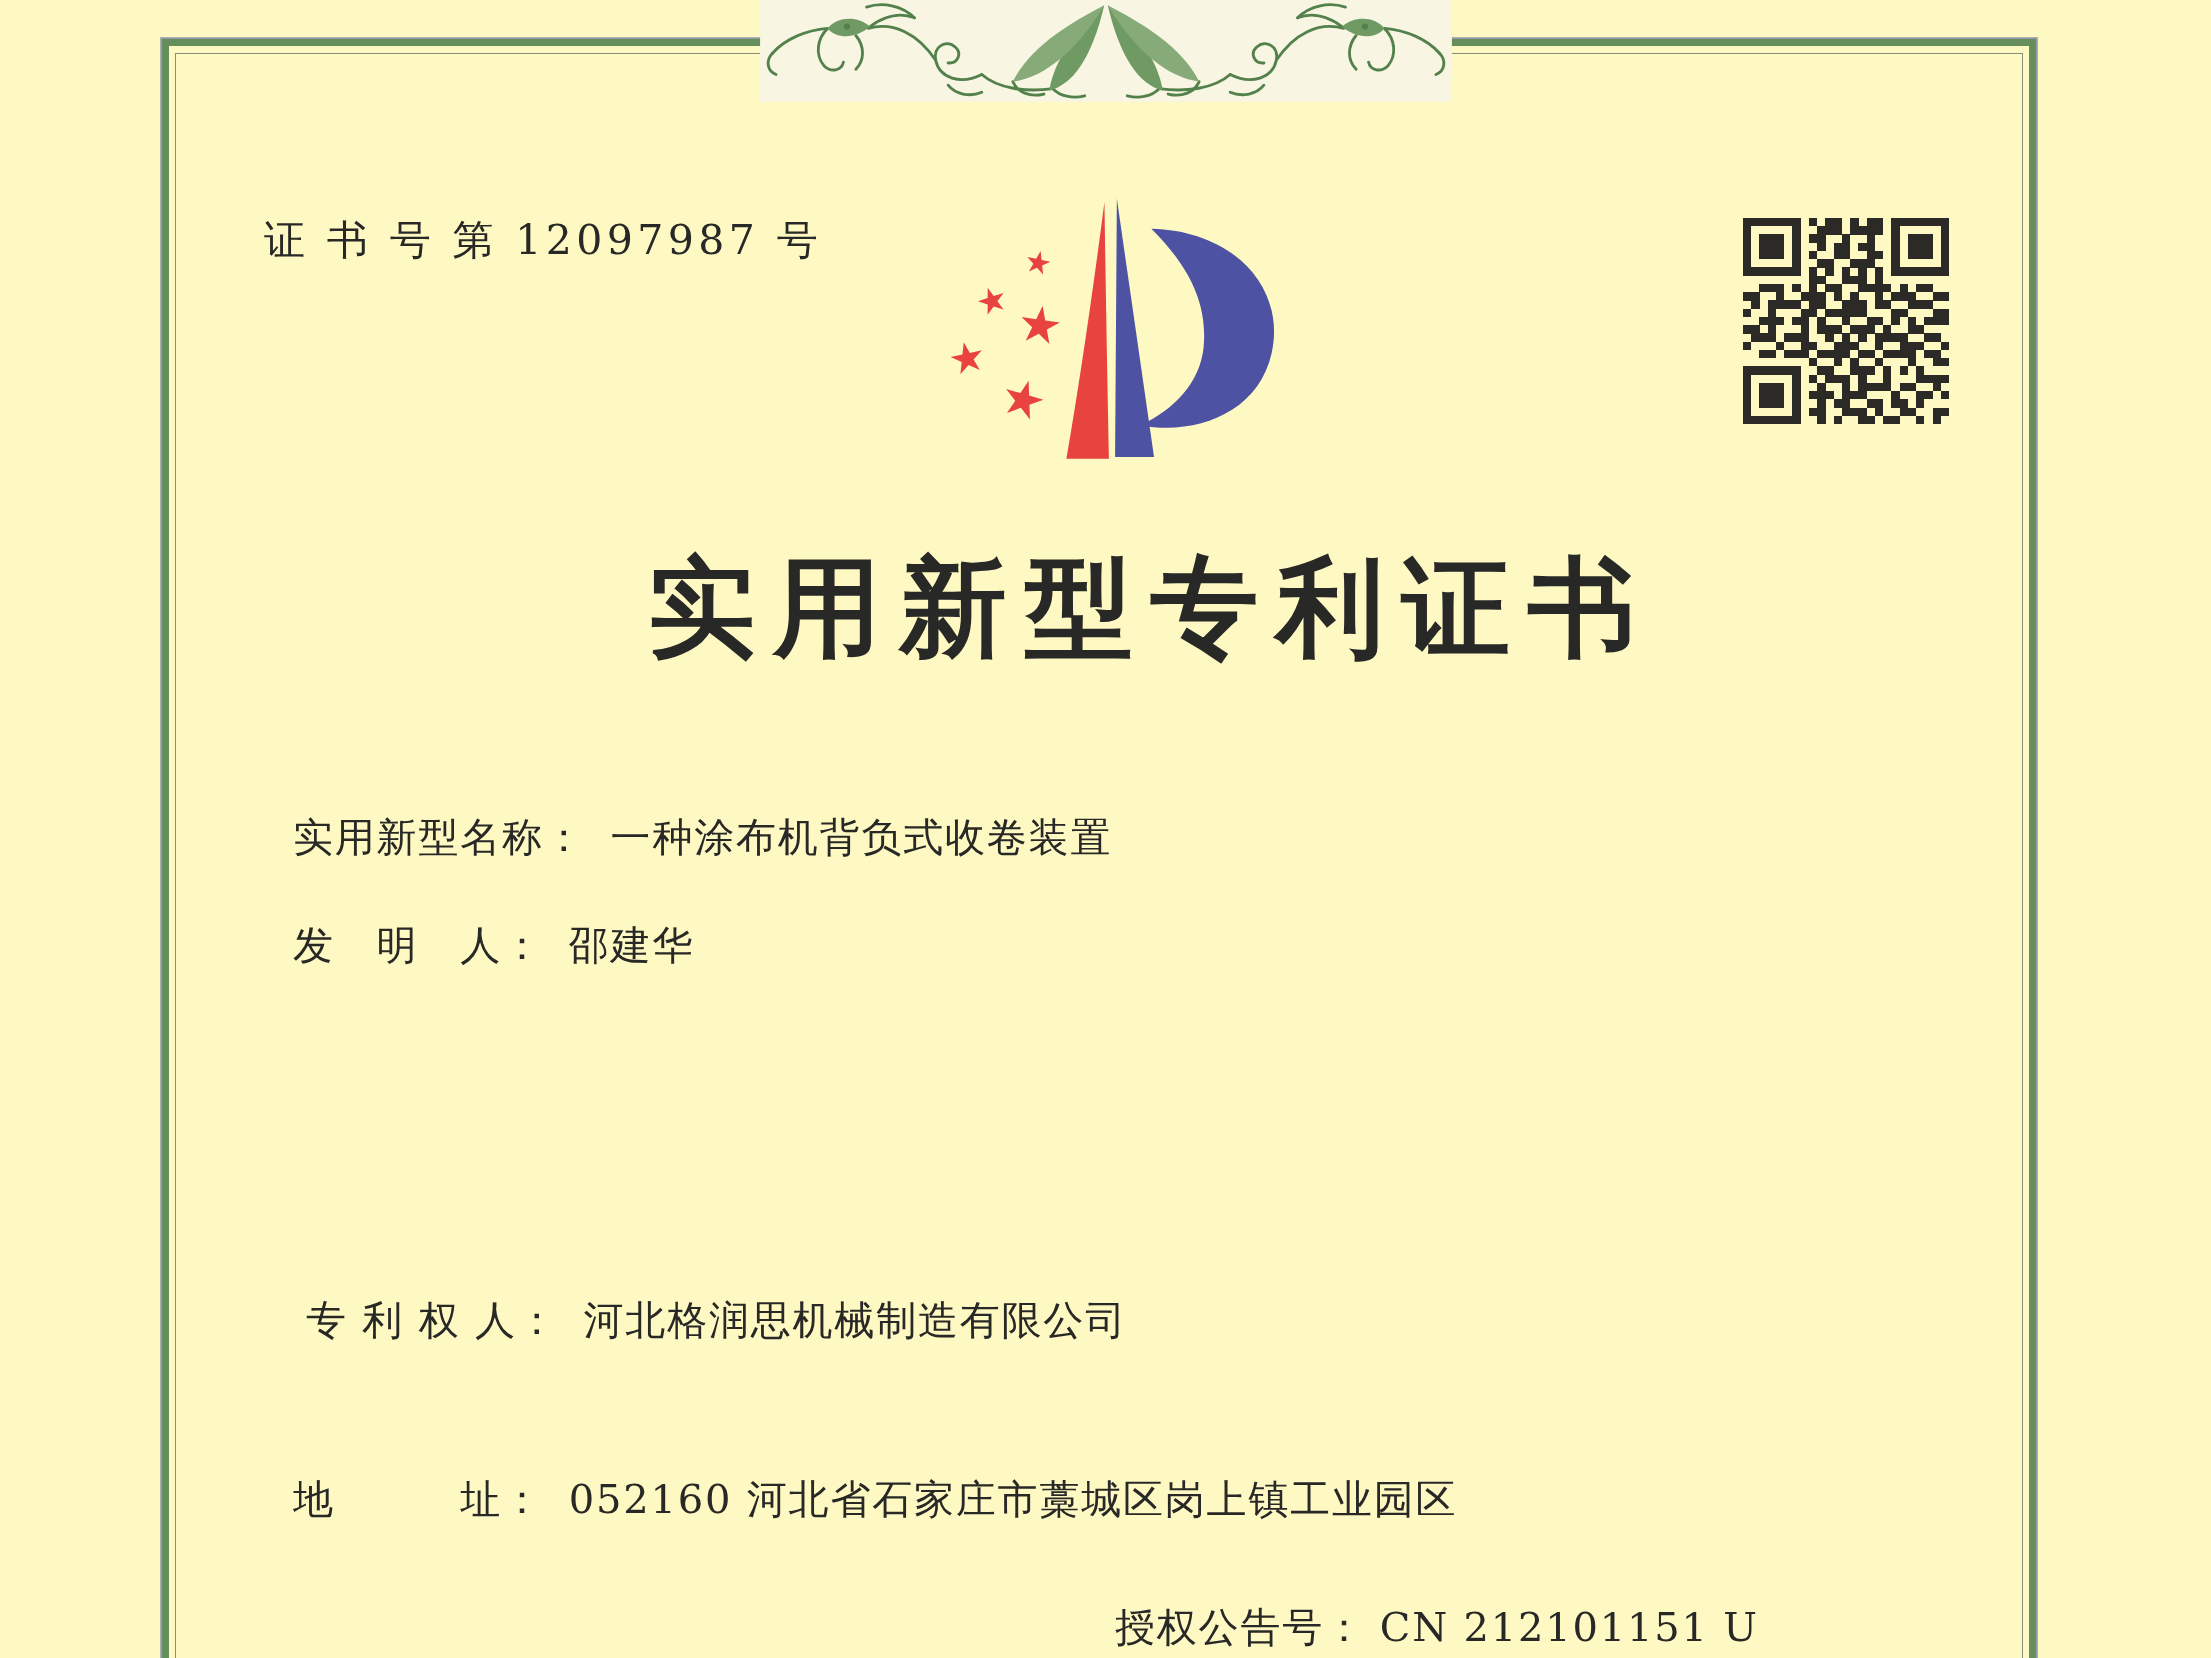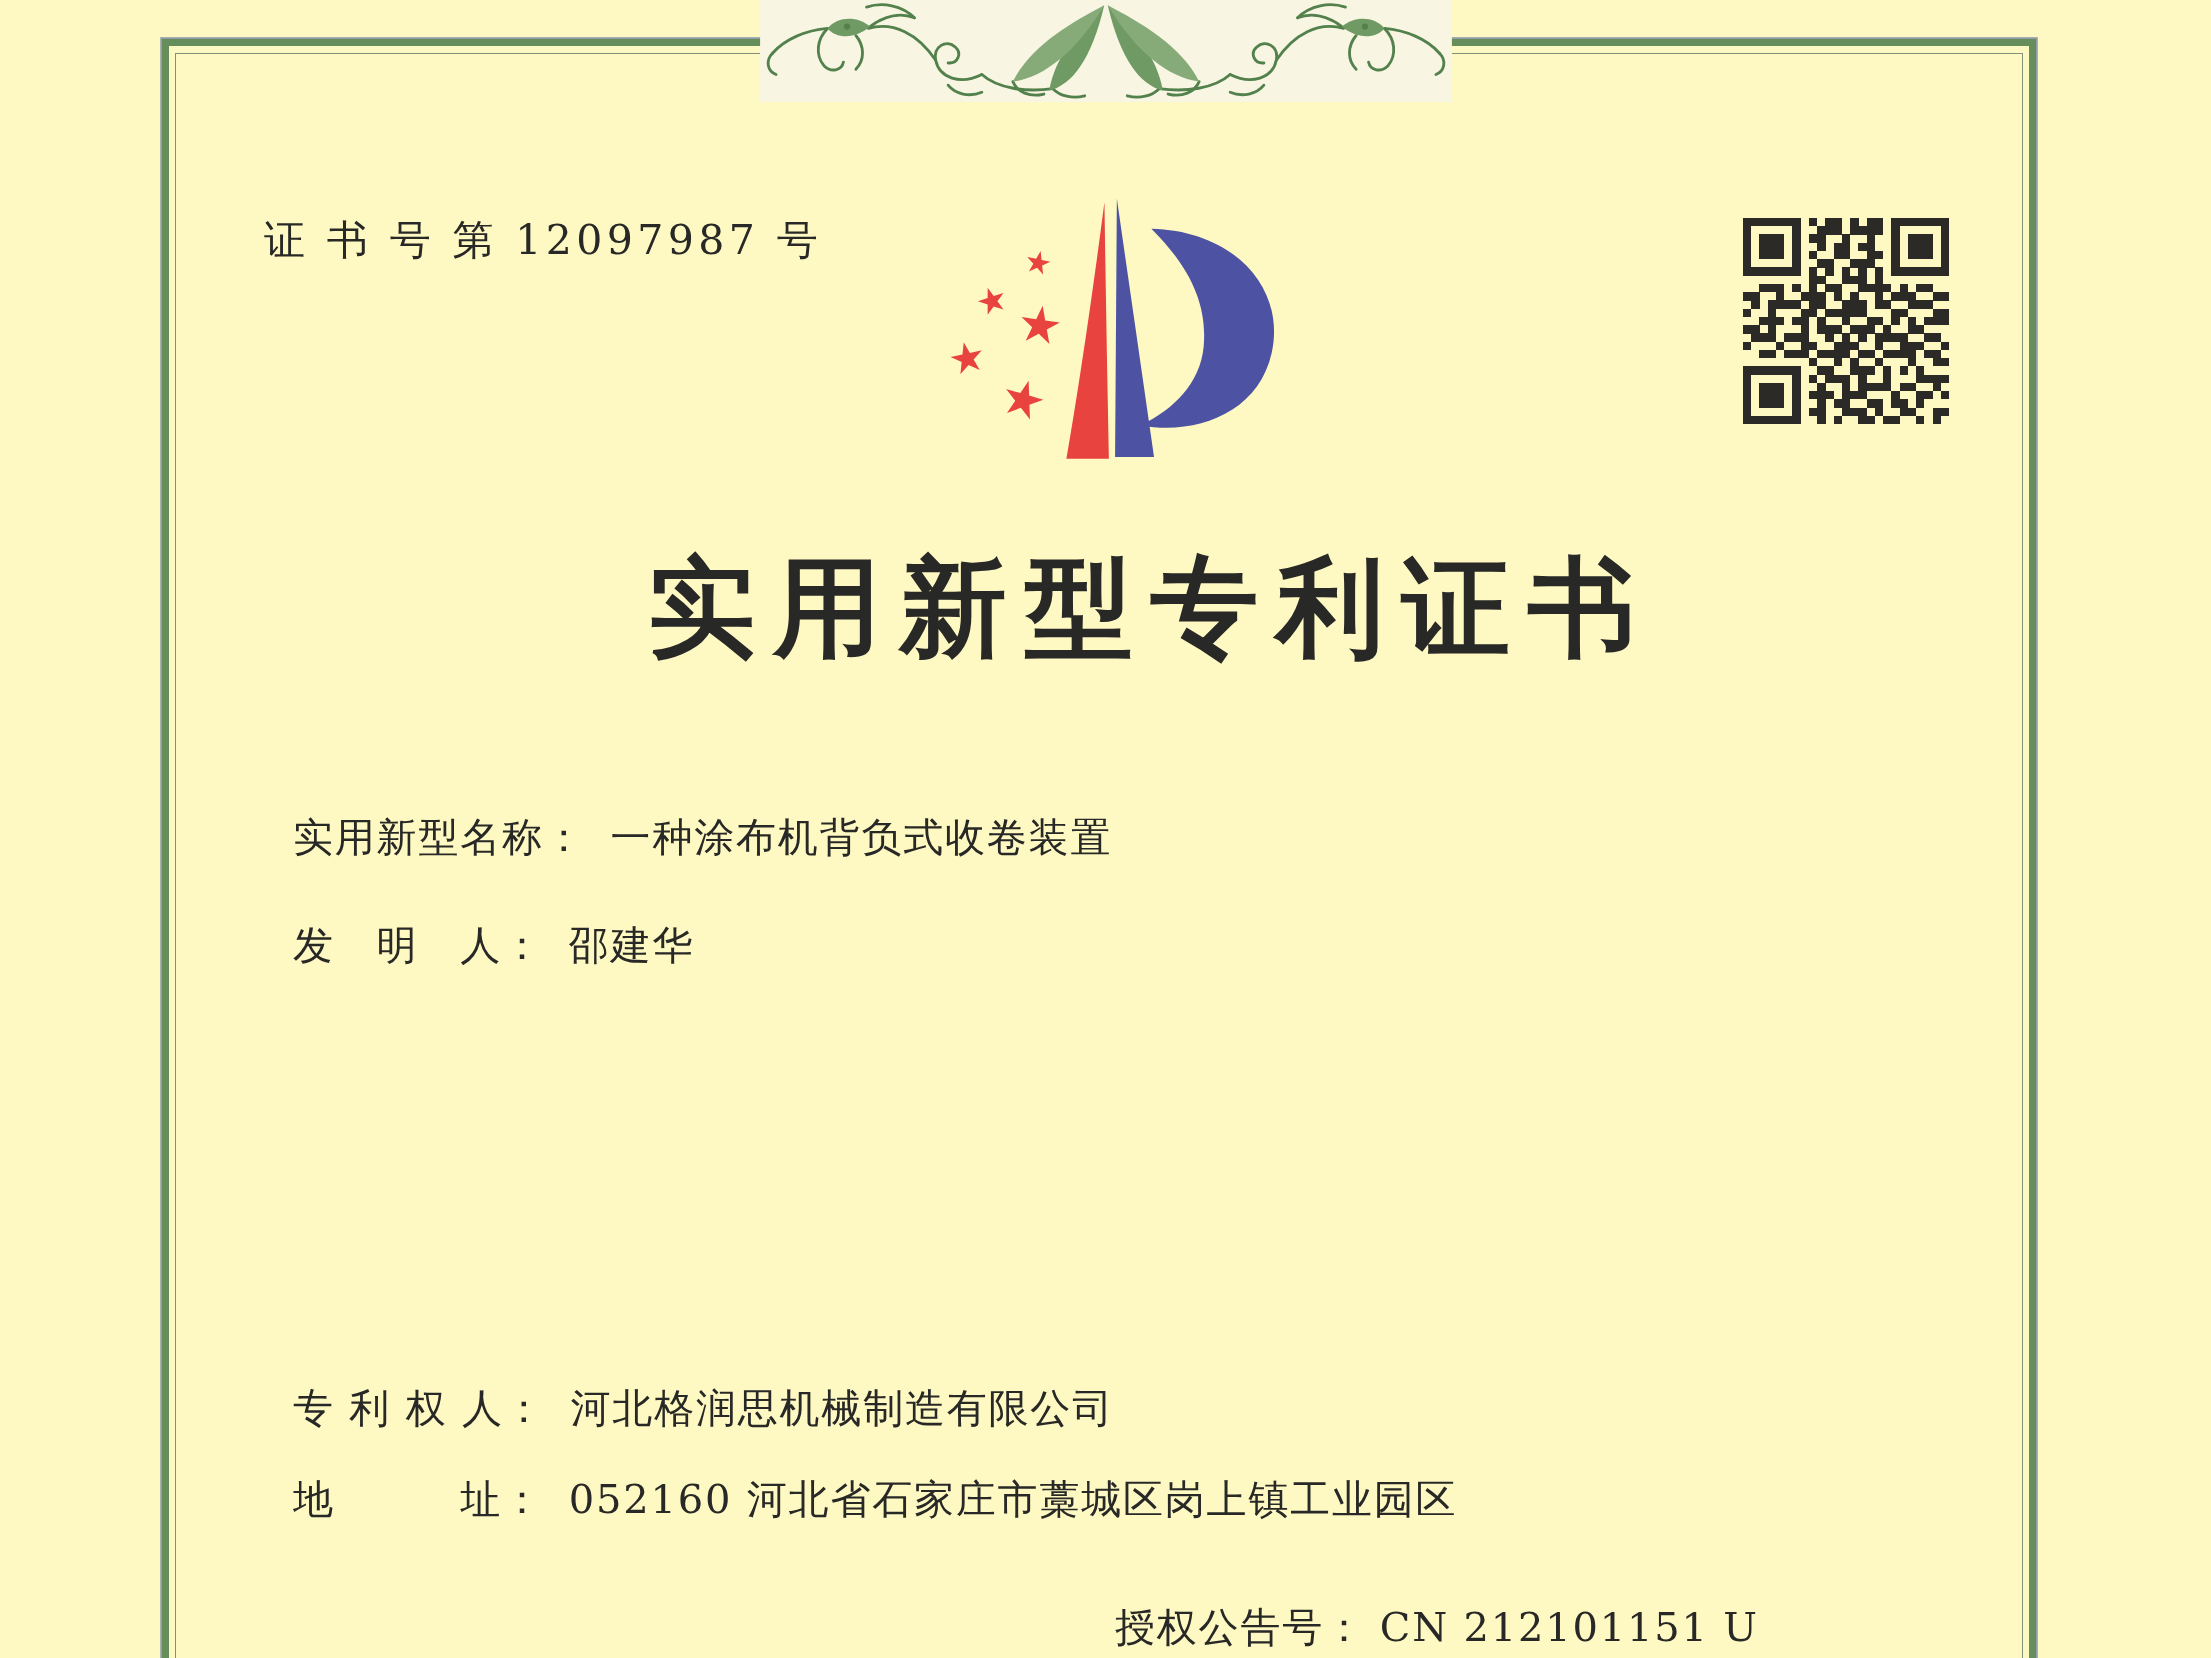--- a/index.html
+++ b/index.html
@@ -31,21 +31,21 @@
   .qr   { position:absolute; left:1743px; top:218px; width:206px; height:206px; fill:#2b2a27; }
   .title {
     position:absolute; left:0; top:536px; width:2211px;
     text-align:center; font-size:108px; font-weight:700;
     letter-spacing:17.7px; text-indent:17.7px; white-space:nowrap;padding-left:36px;
   }
   
   .row { position:absolute; left:293px; font-size:40px; white-space:nowrap; letter-spacing:1.8px; }
   .row .flabel { margin-right:25px; }
   .r1 { top:810px; } .r2 { top:918px; } .r3 { top:1076px; }
-  .r4 { top:1209px; } .r5 { top:1381px; } .r6 { top:1472px; }
+  .r4 { top:1209px; } .r5 { top:1293px;margin-left:13px; } .r6 { top:1472px; }
   .r7 { top:1600px; }
   .footer-right { position:absolute; left:1115px; top:1600px; font-size:40px; white-space:nowrap; letter-spacing:1.8px; }
   .footer-right .flabel { margin-right:14px; }
 </style>
 </head>
 <body>
 
 <div class="page">
 
   <div class="frame-band"></div>

